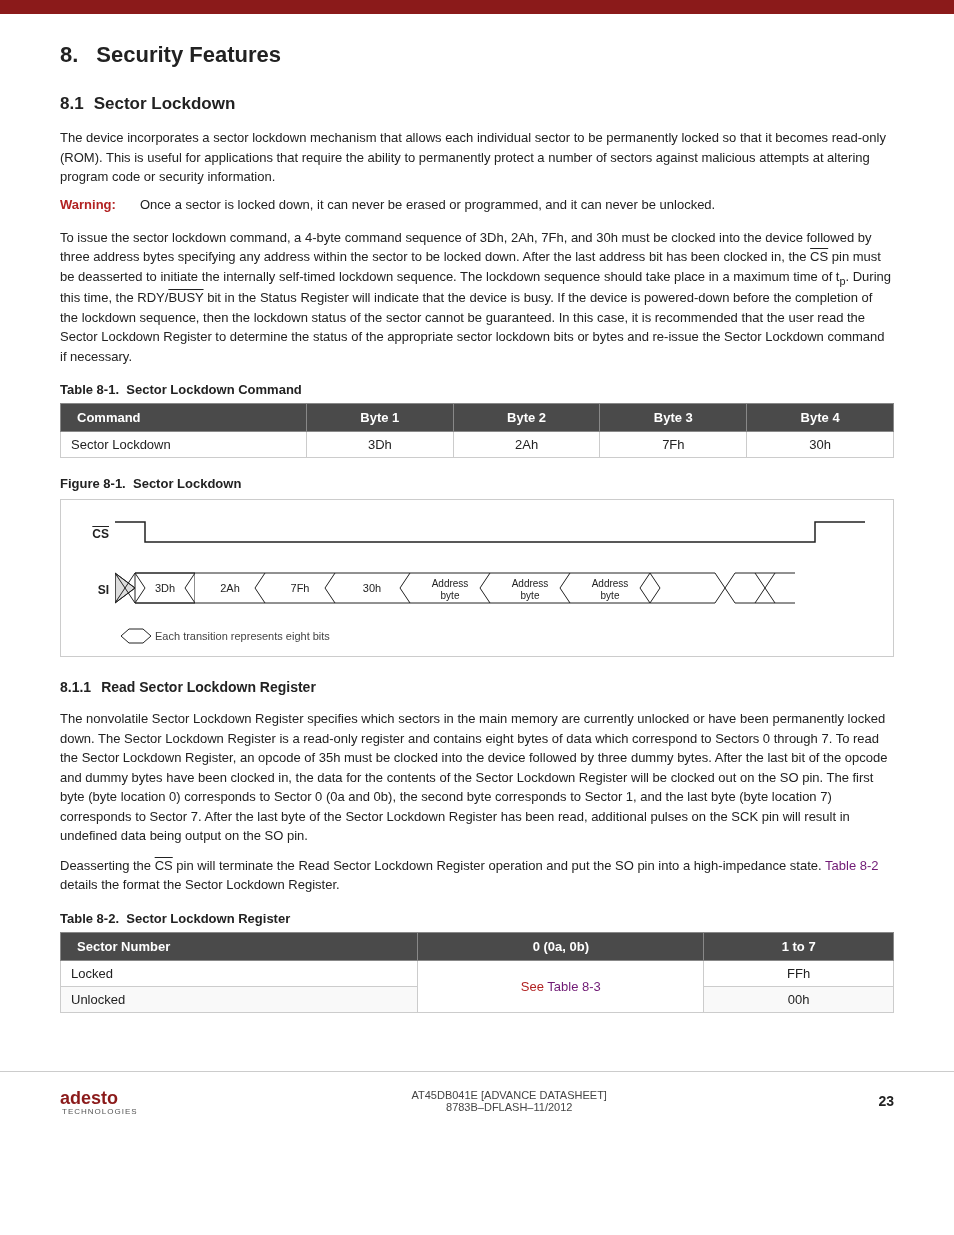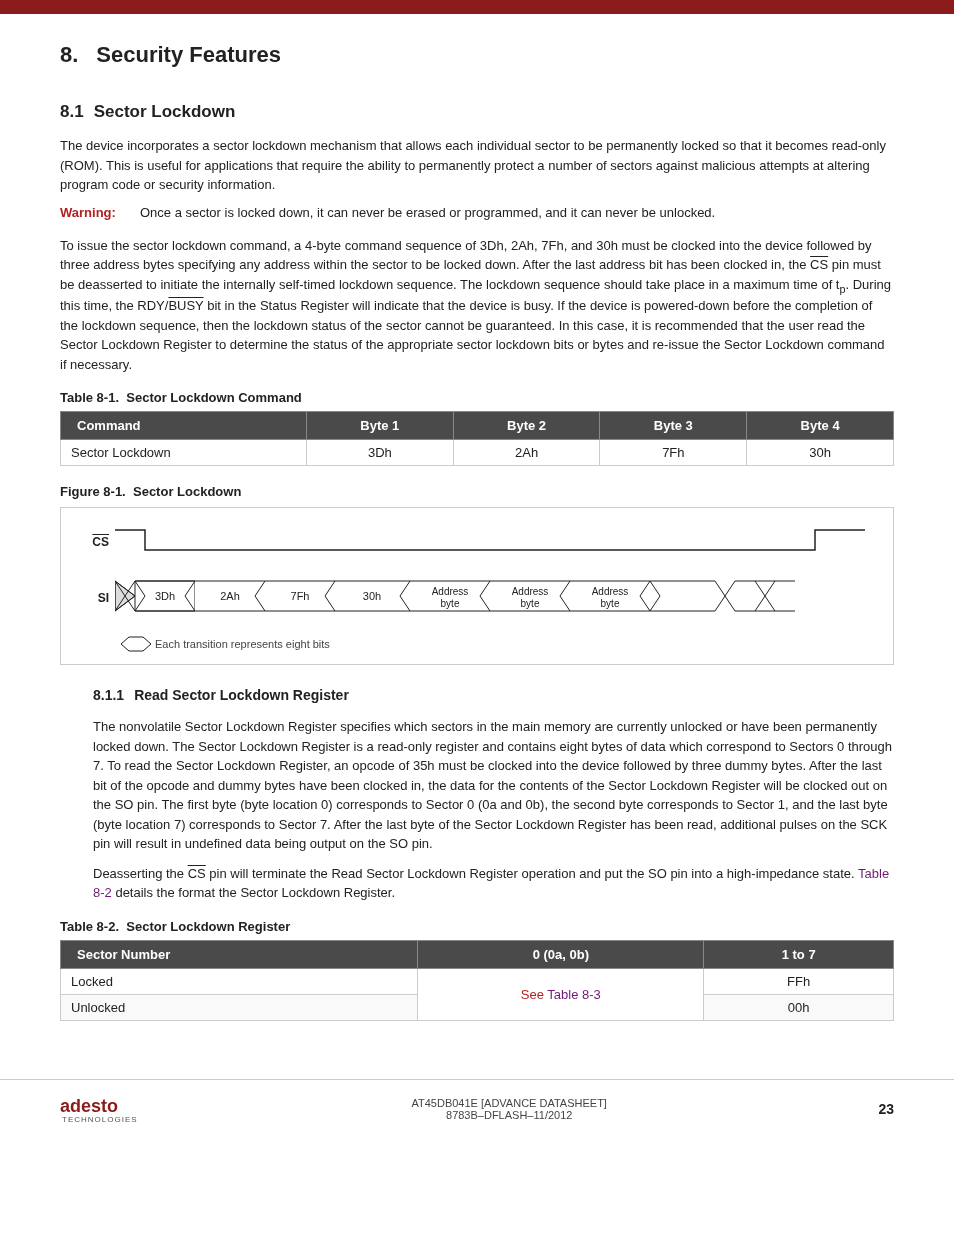--- a/index.html
+++ b/index.html
@@ -169,21 +169,21 @@
   </style>
 </head>
 <body>
 
 <div class="red-bar"></div>
 
 <div class="content">
 
   <div class="section-header-row">
     <span class="section-number" style="font-size:22px;font-weight:bold;">8.</span>
-    <h1 class="section-title" style="margin-bottom:16px;">Security Features</h1>
+    <h1 class="section-title" style="margin-bottom:8px;">Security Features</h1>
   </div>
 
   <div class="section-header-row">
     <span class="section-number" style="font-size:17px;font-weight:bold;margin-right:10px;">8.1</span>
     <h2 class="subsection-title" style="margin-bottom:0;">Sector Lockdown</h2>
   </div>
 
   <p>The device incorporates a sector lockdown mechanism that allows each individual sector to be permanently locked so that it becomes read-only (ROM). This is useful for applications that require the ability to permanently protect a number of sectors against malicious attempts at altering program code or security information.</p>
 
   <div class="warning-block">
@@ -317,21 +317,21 @@
         <line x1="0" y1="10" x2="8" y2="17" stroke="#222" stroke-width="1"></line>
         <line x1="8" y1="3" x2="22" y2="3" stroke="#222" stroke-width="1"></line>
         <line x1="8" y1="17" x2="22" y2="17" stroke="#222" stroke-width="1"></line>
         <line x1="22" y1="3" x2="30" y2="10" stroke="#222" stroke-width="1"></line>
         <line x1="22" y1="17" x2="30" y2="10" stroke="#222" stroke-width="1"></line>
       </svg>
       <span>Each transition represents eight bits</span>
     </div>
   </div>
 
-  <div style="margin-top:18px;margin-left:33px;">
+  <div style="margin-top:18px;">
     <div class="section-header-row">
       <span class="section-number" style="font-size:14px;font-weight:bold;margin-right:10px;">8.1.1</span>
       <h3 class="subsubsection-title" style="margin-bottom:0;">Read Sector Lockdown Register</h3>
     </div>
 
     <p>The nonvolatile Sector Lockdown Register specifies which sectors in the main memory are currently unlocked or have been permanently locked down. The Sector Lockdown Register is a read-only register and contains eight bytes of data which correspond to Sectors 0 through 7. To read the Sector Lockdown Register, an opcode of 35h must be clocked into the device followed by three dummy bytes. After the last bit of the opcode and dummy bytes have been clocked in, the data for the contents of the Sector Lockdown Register will be clocked out on the SO pin. The first byte (byte location 0) corresponds to Sector 0 (0a and 0b), the second byte corresponds to Sector 1, and the last byte (byte location 7) corresponds to Sector 7. After the last byte of the Sector Lockdown Register has been read, additional pulses on the SCK pin will result in undefined data being output on the SO pin.</p>
 
     <p>
       Deasserting the <span class="overline-text">CS</span> pin will terminate the Read Sector Lockdown Register operation and put the SO pin into a high-impedance state. <a class="table-link">Table 8-2</a> details the format the Sector Lockdown Register.
     </p>

